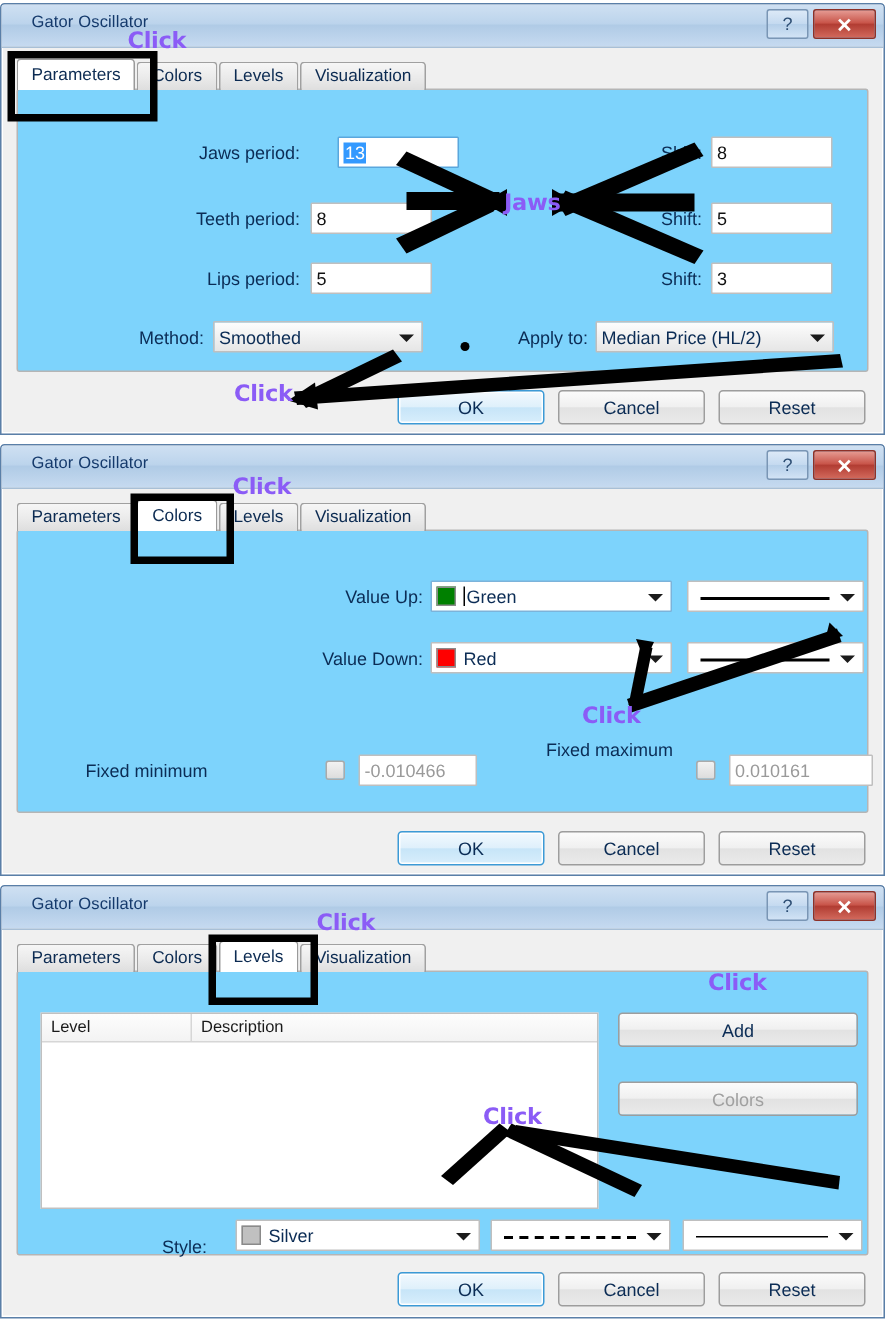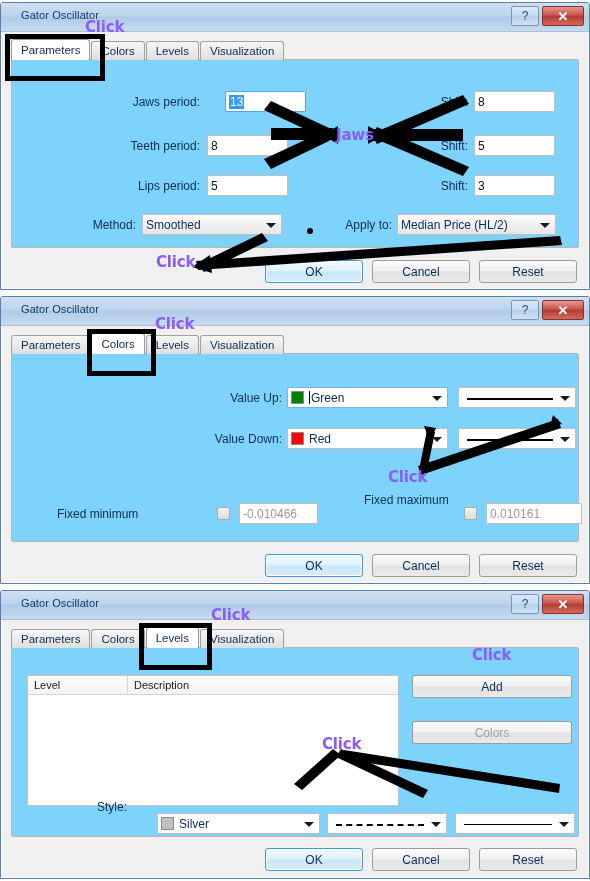--- a/index.html
+++ b/index.html
@@ -401,21 +401,21 @@
       <div class="listview" style="left:15px; top:27px; width:372px; height:131px;">
         <div class="lv-head">
           <div class="lv-col" style="width:100px;">Level</div>
           <div class="lv-col" style="flex:1; border-right:none;">Description</div>
         </div>
       </div>
 
       <div class="btn" style="position:absolute; left:400px; top:27px; width:160px;">Add</div>
       <div class="btn disabled" style="position:absolute; left:400px; top:73px; width:160px;">Colors</div>
 
-      <div class="lbl" style="position:absolute; left:85px; top:152px; width:52px; text-align:left;">Style:</div>
+      <div class="lbl" style="position:absolute; left:85px; top:176px; width:52px; text-align:center;">Style:</div>
       <div class="combo plain" style="position:absolute; left:145px; top:165px; width:163px;">
         <span class="swatch" id="sw-sty" style="background: rgb(192, 192, 192);"></span>
         <span>Silver</span>
         <span class="arrow"></span>
       </div>
       <div class="combo plain" style="position:absolute; left:315px; top:165px; width:120px;">
         <span class="lineprev dashed"></span>
         <span class="arrow"></span>
       </div>
       <div class="combo plain" style="position:absolute; left:443px; top:165px; width:120px;">

